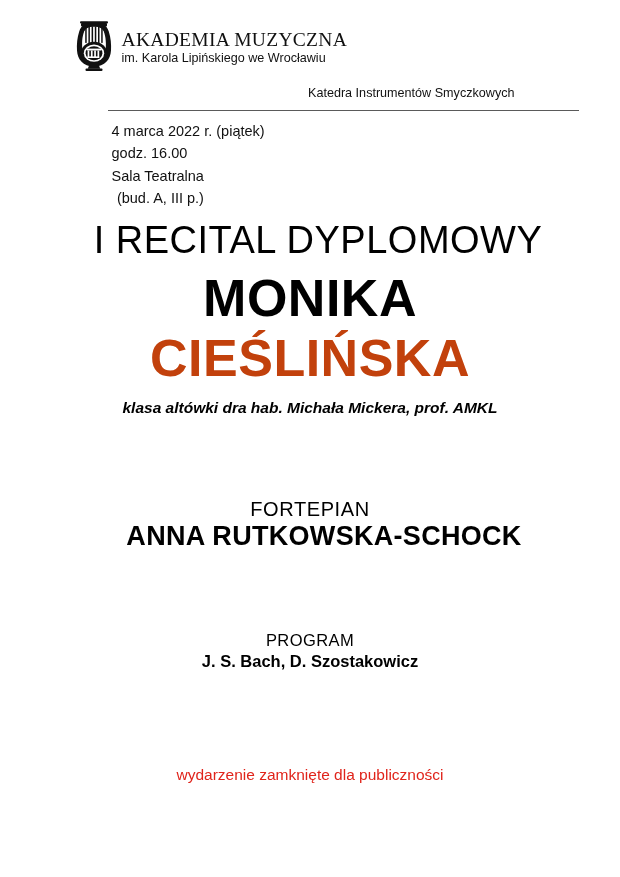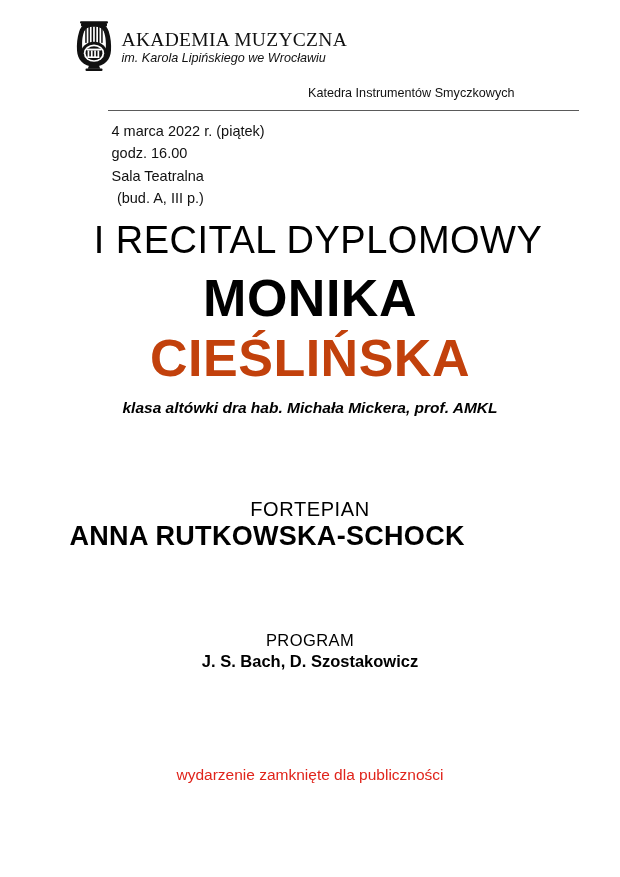--- a/index.html
+++ b/index.html
@@ -46,21 +46,20 @@
     color: #111111;
     white-space: nowrap;
     font-family: "Liberation Serif", serif;
   }
   .academy-sub {
     font-size: 12.6px;
     color: #111111;
     white-space: nowrap;
     margin-top: 1px;
     font-family: "Liberation Sans", sans-serif;
-    font-style: italic;
   }
 
   
   .department {
     position: absolute;
     right: 64px;
     top: 86px;
     font-size: 12.6px;
     color: #111111;
     white-space: nowrap;
@@ -162,21 +161,21 @@
     font-weight: 400;
     letter-spacing: 0.6px;
     color: #000000;
     white-space: nowrap;
   }
   .accompanist-name {
     position: absolute;
     left: 0;
     right: 0;
     top: 521px;
-    text-align: left;
+    text-align: center;
     font-size: 27px;
     font-weight: 700;
     letter-spacing: 0.3px;
     color: #000000;
     white-space: nowrap;
     padding-left: 28px;
   }
 
   .program-heading {
     position: absolute;

